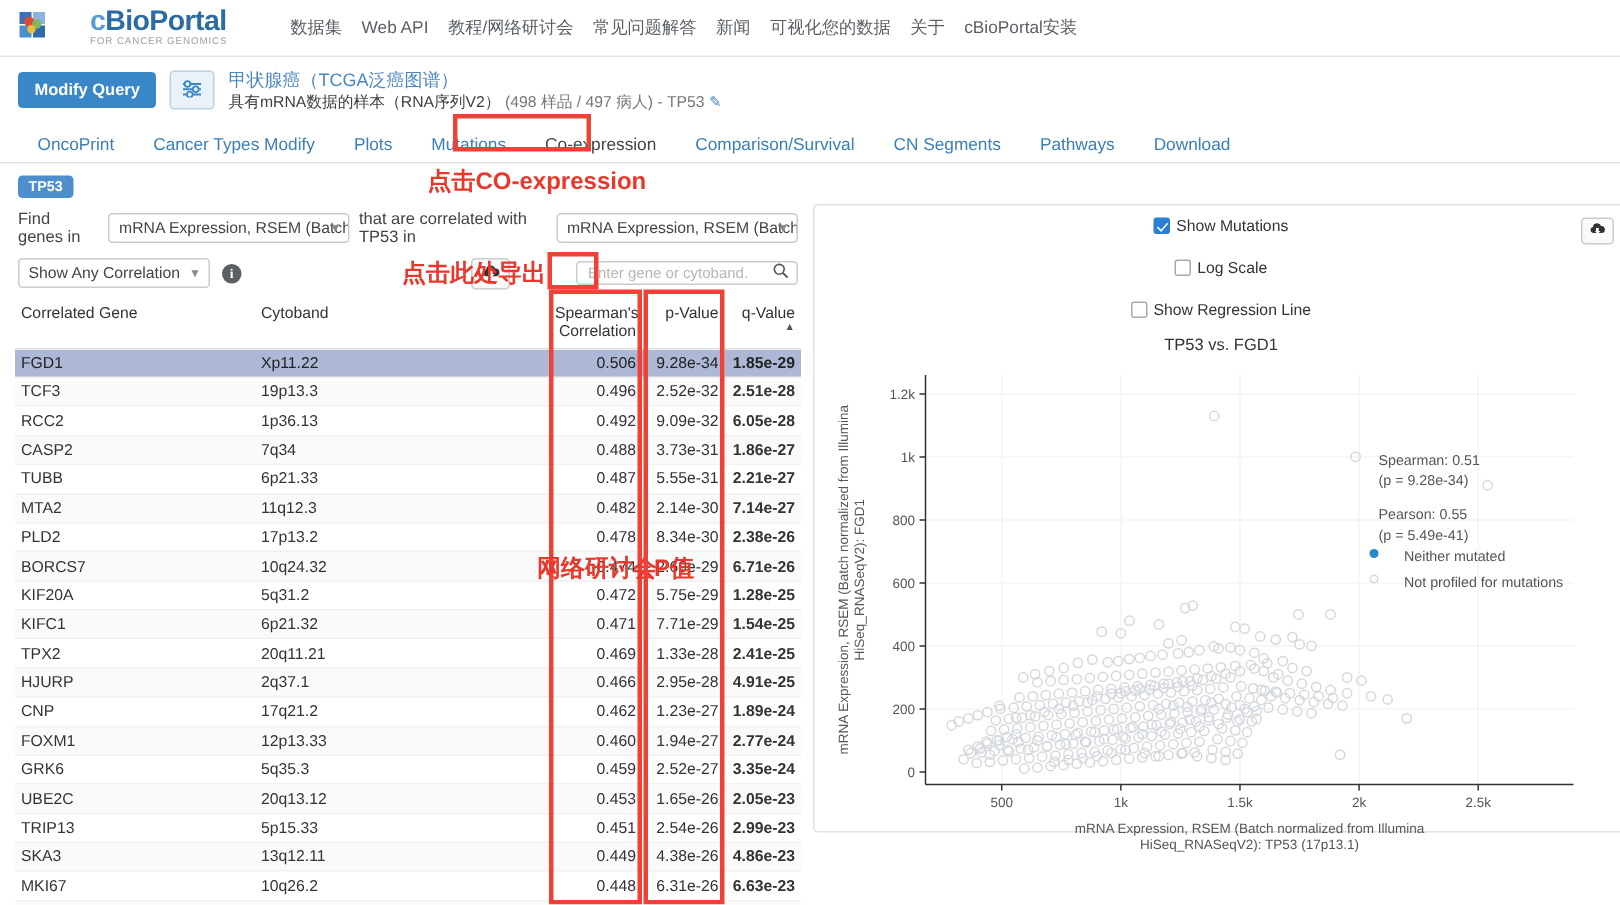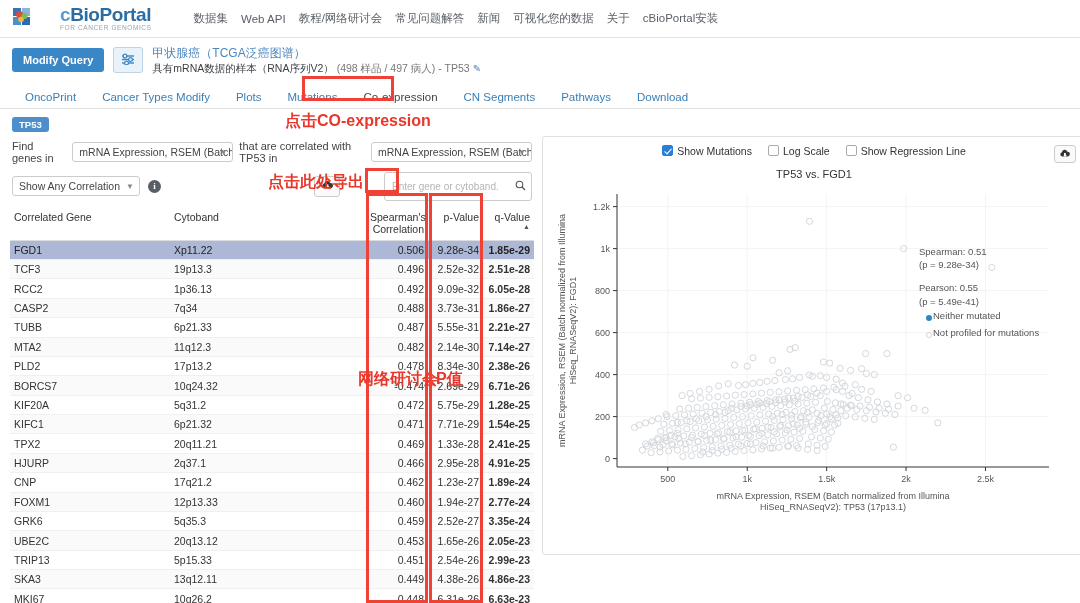--- a/index.html
+++ b/index.html
@@ -81,21 +81,21 @@
   .info-icon {
     width:13px; height:13px; border-radius:50%; background:#5a5f66; color:#fff;
     font-size:9px; font-weight:bold; display:flex; align-items:center; justify-content:center;
     font-family:"Liberation Serif", serif; cursor:pointer;
   }
   .dl-btn {
     width:26px; height:21px; border:1px solid #ccc; border-radius:3px; background:#fafafa;
     display:flex; align-items:center; justify-content:center; cursor:pointer;
   }
   .searchbox {
-    border:1px solid #ccc; border-radius:3px; background:#fff; width:148px; height:29px;
+    border:1px solid #ccc; border-radius:3px; background:#fff; width:148px; height:16px;
     display:flex; align-items:center; padding:0 5px; gap:4px;margin-left:36px;
   }
   .searchbox input {
     border:none; outline:none; font-size:10px; color:#444; width:100%;
     font-family:inherit; background:transparent;
   }
   .searchbox input::placeholder { color:#b5b5b5; }
 
   
   table.cotable { width:100%; border-collapse:collapse; table-layout:fixed; }
@@ -116,41 +116,41 @@
   table.cotable tr.selected td { color:#222; }
   td.corr { color:#555; }
   td.qv { font-weight:bold; }
   .sort-arrow { font-size:7px; color:#555; display:block; text-align:right; line-height:1; }
 
   
   .chart-panel {
     border:1px solid #e1e1e1; border-radius:3px; background:#fff;
     height:419px; position:relative; padding:8px 6px;
   }
-  .chart-opts { display:flex; justify-content:center; align-items:center; gap:16px; font-size:10.5px; color:#333; }
+  .chart-opts { display:flex; justify-content:center; align-items:center; gap:16px; font-size:10.5px; color:#333;flex-direction:column; }
   .opt { display:flex; align-items:center; gap:4px; cursor:pointer; }
   .cbx { width:11px; height:11px; border:1px solid #aaa; border-radius:2px; background:#fff; display:inline-block; }
   .cbx.on { background:#2a7fd4; border-color:#2a7fd4; position:relative; }
   .cbx.on:after {
     content:""; position:absolute; left:3px; top:0.5px; width:3px; height:6px;
     border:solid #fff; border-width:0 1.6px 1.6px 0; transform:rotate(42deg);
   }
   .chart-dl {
     position:absolute; right:9px; top:8px;
     width:22px; height:18px; border:1px solid #ccc; border-radius:3px; background:#fafafa;
     display:flex; align-items:center; justify-content:center; cursor:pointer;
   }
   .chart-title { text-align:center; font-size:11px; color:#333; margin-top:11px; }
   .plotwrap { position:relative; width:100%; height:345px; margin-top:2px; }
   .stats {
     position:absolute; right:10px; top:63px; font-size:9.5px; color:#555;
     text-align:left; width:150px; line-height:1.45;
   }
   .legend { position:absolute; right:6px; top:128px; font-size:9.5px; color:#555; width:160px; }
-  .legend-row { display:flex; align-items:flex-end; gap:1px; margin-bottom:6px;margin-left:13px; }
+  .legend-row { display:flex; align-items:flex-start; gap:17px; margin-bottom:6px; }
   .dot { width:6px; height:6px; border-radius:50%; background:#2986c9; flex:none; }
   .dot.hollow { background:transparent; border:1px solid #d8d8d8; }
 
   
   .ann { position:absolute; color:#e8382b; font-weight:bold; font-size:16px; white-space:nowrap; }
   .box { position:absolute; border:3px solid #ef4136; pointer-events:none; }
 </style>
 </head>
 <body>
 
@@ -210,20 +210,21 @@
     </div>
   </div>
 </div>
 
 <div class="tabs">
   <div class="tab">OncoPrint</div>
   <div class="tab">Cancer Types Modify</div>
   <div class="tab">Plots</div>
   <div class="tab">Mutations</div>
   <div class="tab active">Co-expression</div>
+  <div class="tab">Comparison/Survival</div>
   <div class="tab">CN Segments</div>
   <div class="tab">Pathways</div>
   <div class="tab">Download</div>
 </div>
 
 <div class="genebar">
   <span class="gene-pill">TP53</span>
 </div>
 
 <div class="main">

